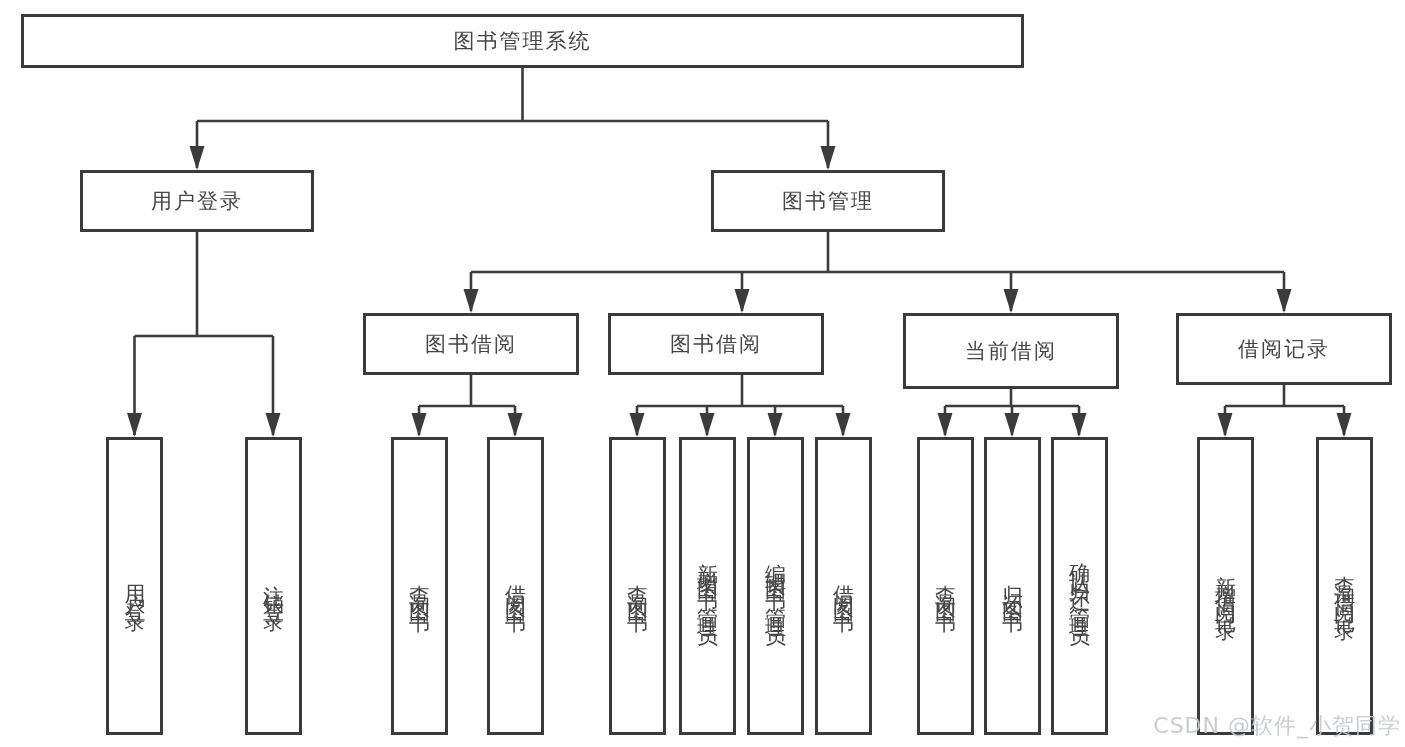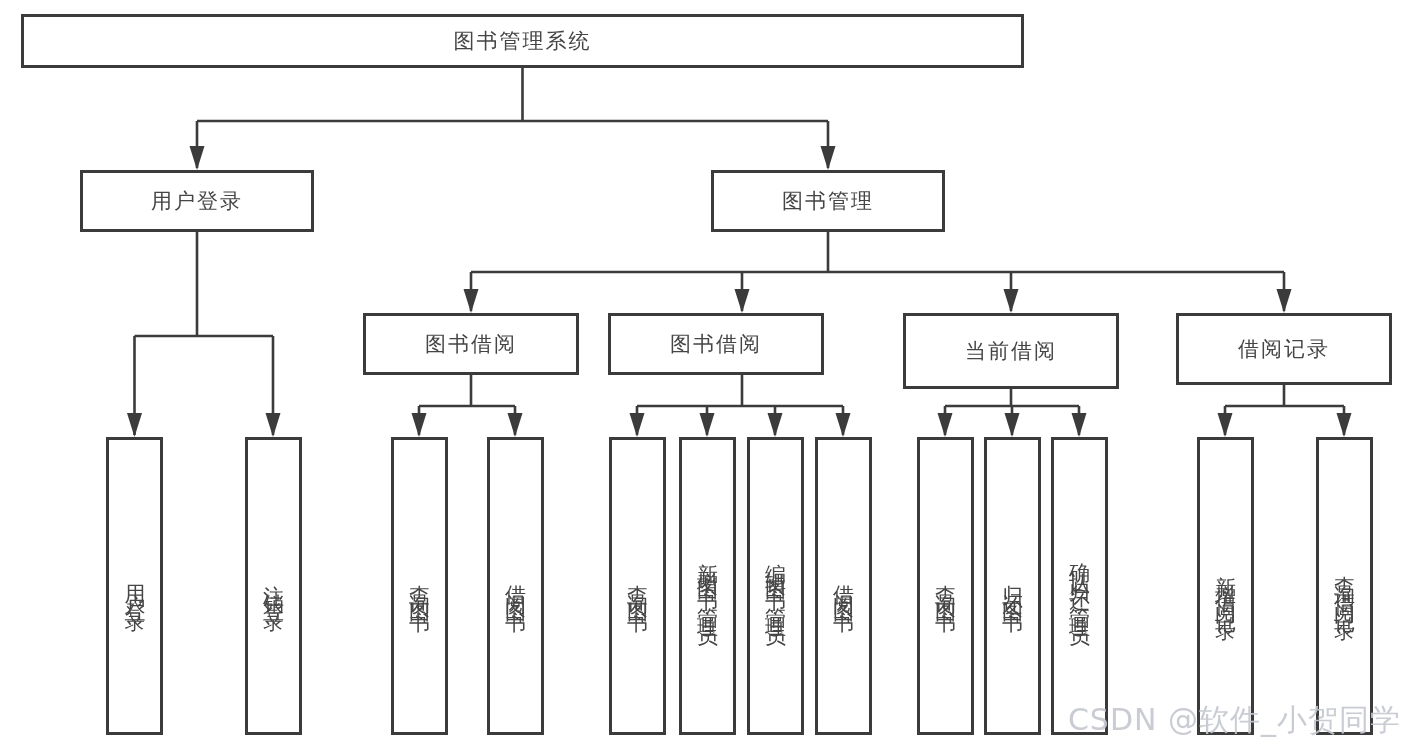--- a/index.html
+++ b/index.html
@@ -42,21 +42,21 @@
   .box.v span{
     writing-mode:vertical-rl;
     text-orientation:mixed;
     font-size:21px;
     letter-spacing:9px;
     line-height:1;
   }
   .watermark{
     position:absolute;
     right:4px;bottom:6px;
-    font-size:30px;
+    font-size:22px;
     letter-spacing:1px;
     color:var(--watermark);
     opacity:.92;
     z-index:5;
     white-space:nowrap;
   }
 </style>
 </head>
 <body>
 

